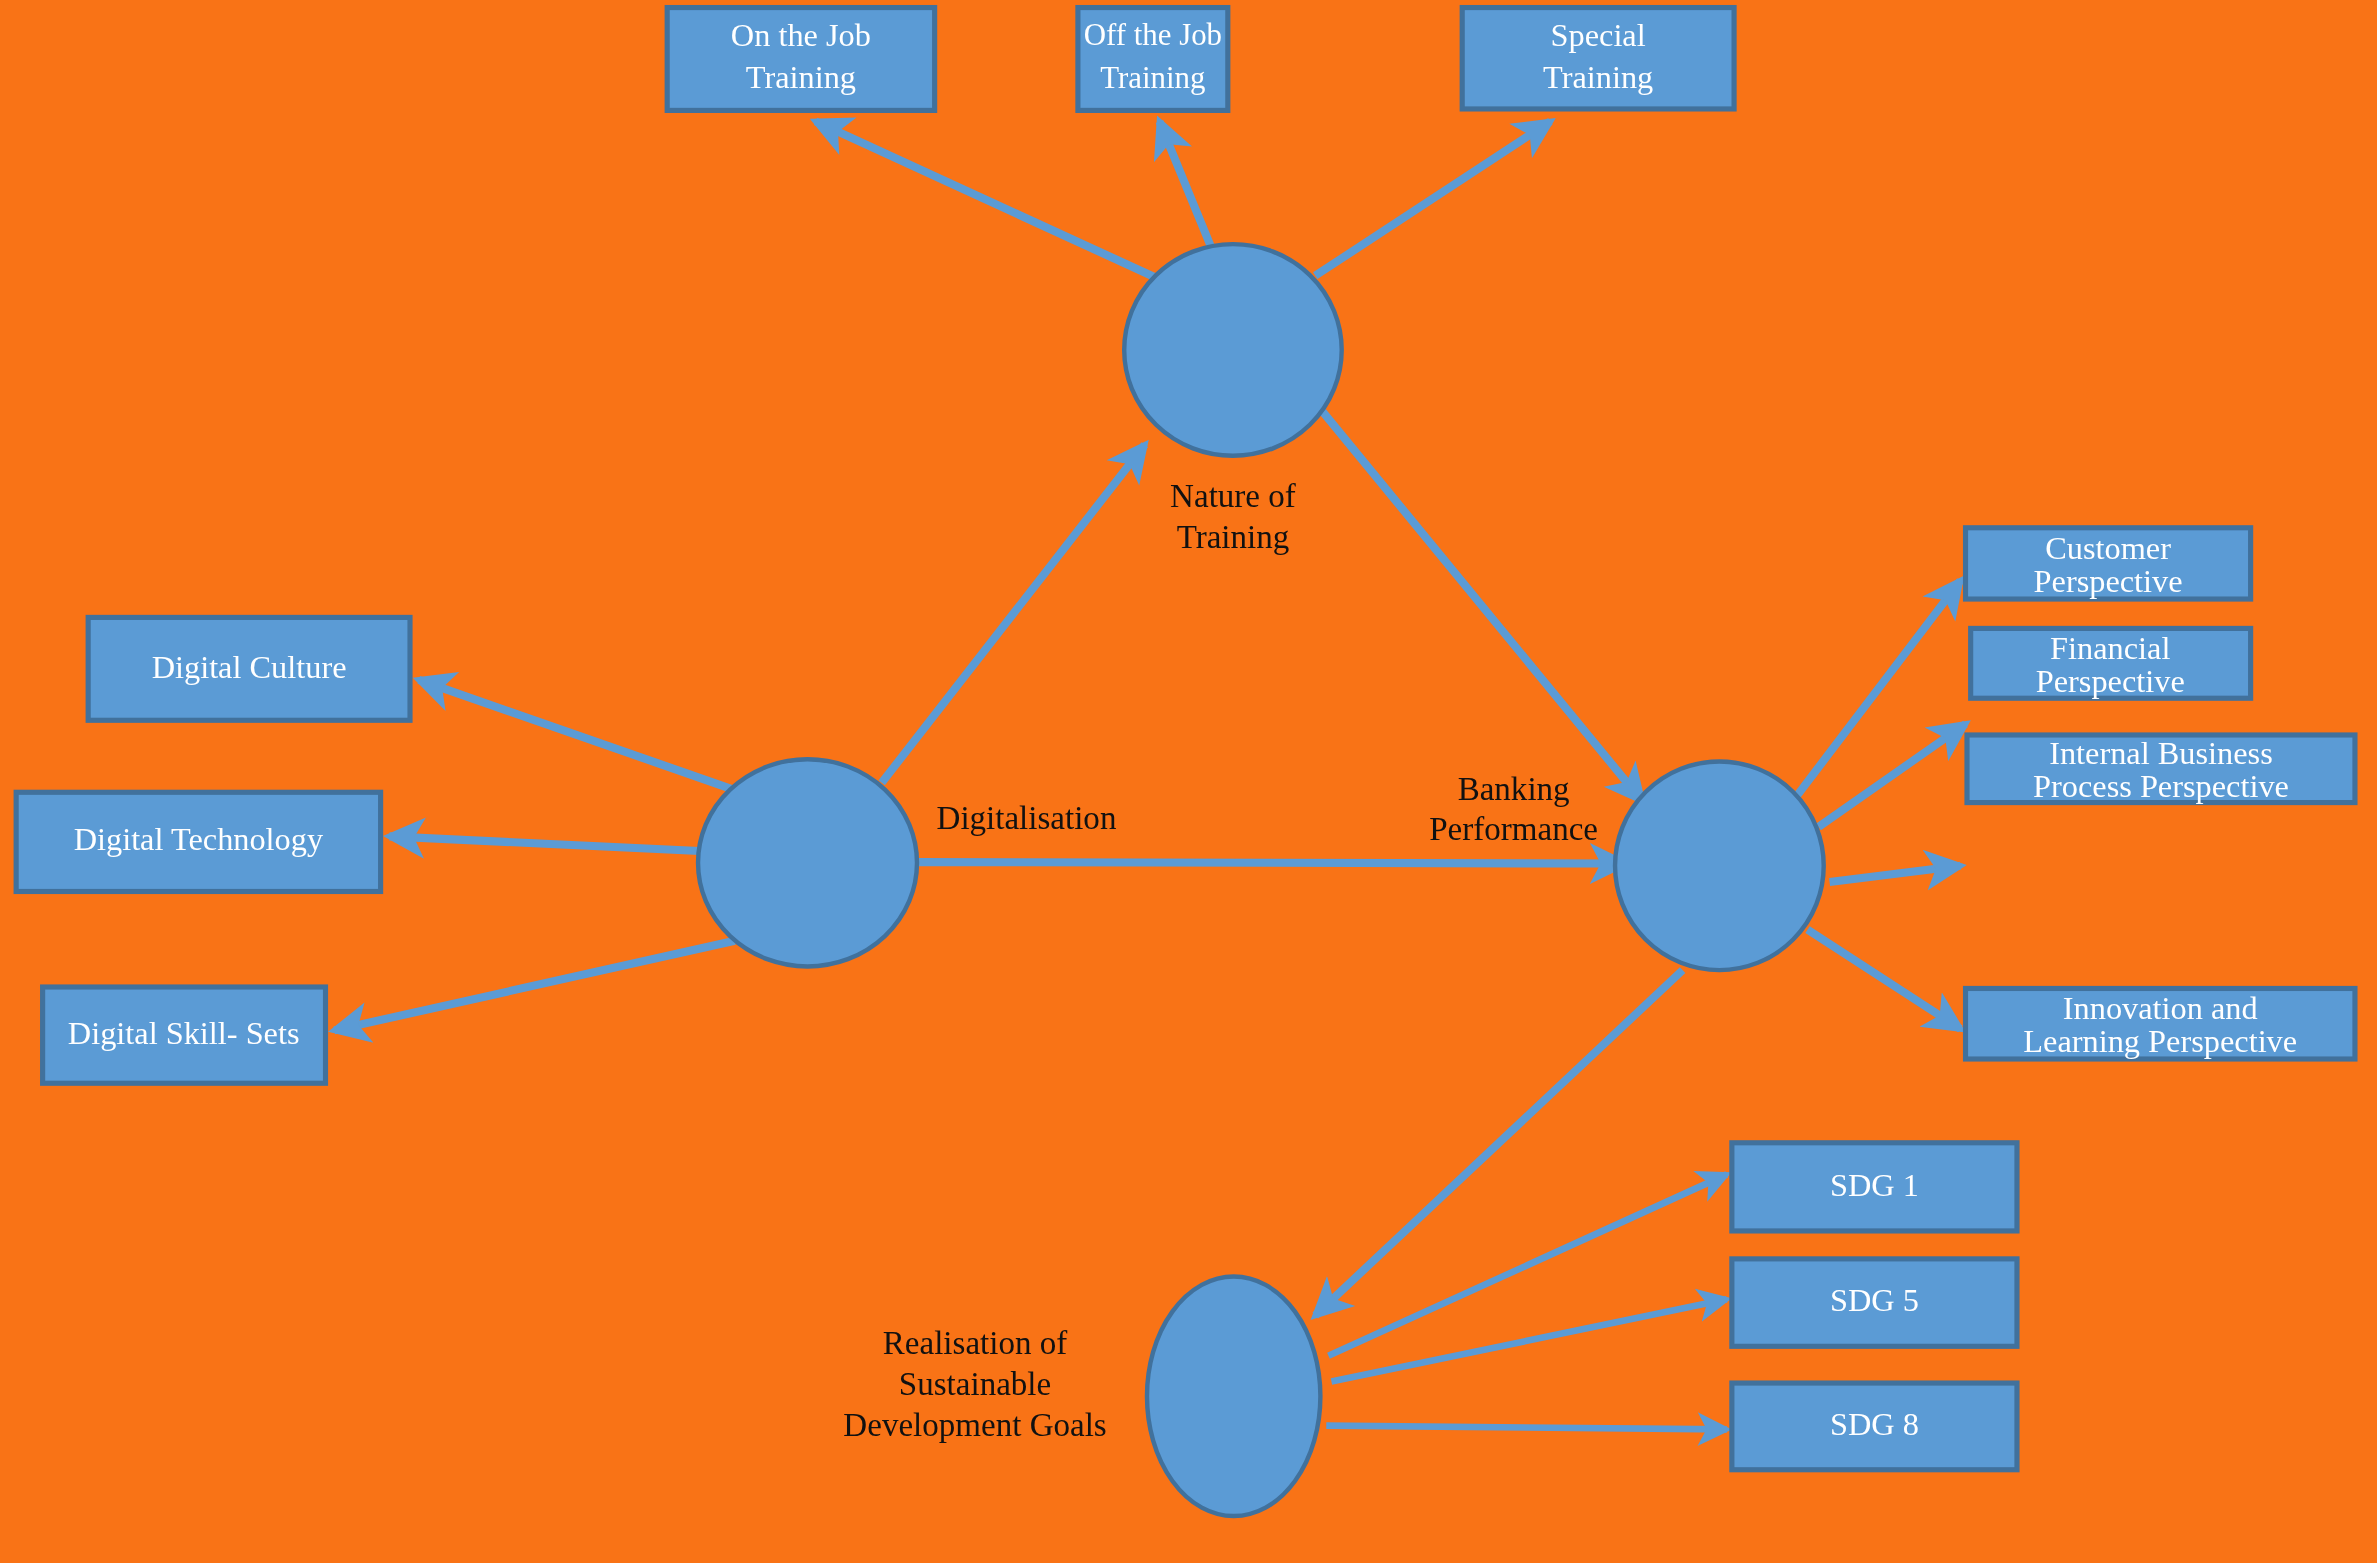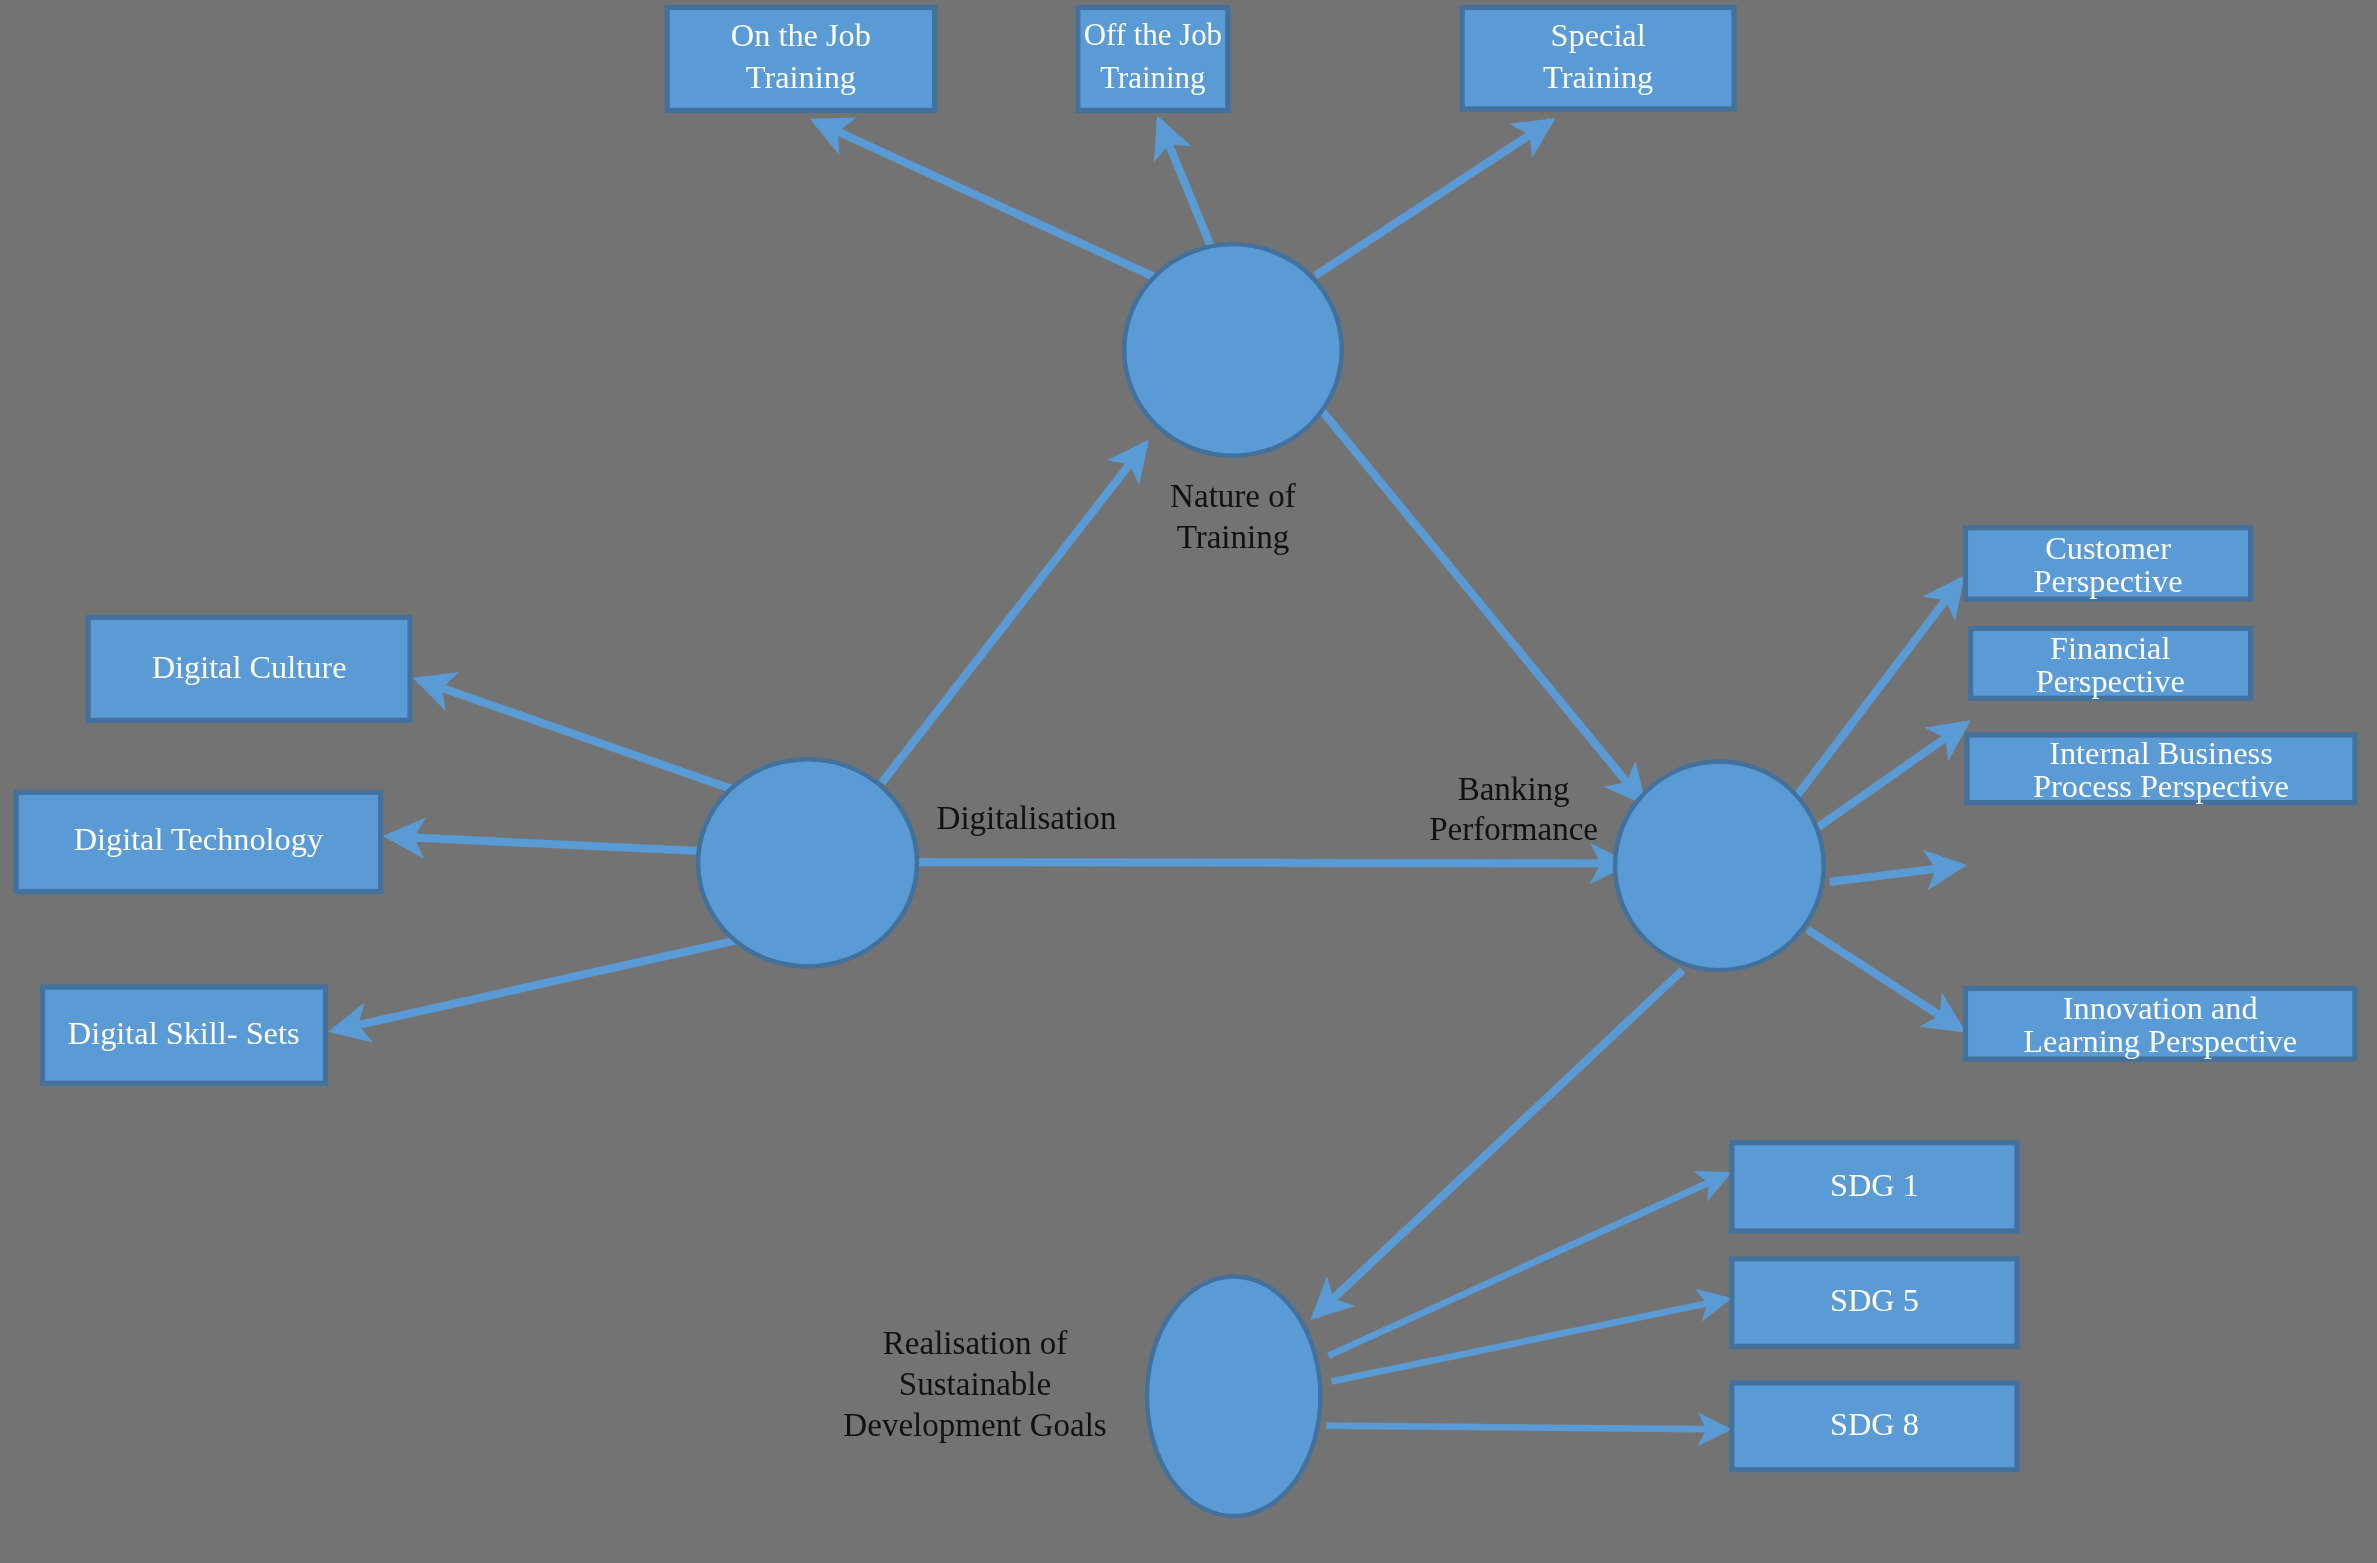--- a/index.html
+++ b/index.html
@@ -1,17 +1,17 @@
 <!DOCTYPE html>
 <html style="font-size:11.8px"><head>
 <meta charset="utf-8">
 <style>
   html,body{margin:0;padding:0;background:#ffffff;}
   body{width:2377px;height:1564px;font-family:"Liberation Serif",serif;}
-  #stage{position:relative;width:2377px;height:1564px;overflow:hidden;background:#737373;}
+  #stage{position:relative;width:2377px;height:1564px;overflow:hidden;background:#f97316;}
   svg#diagram{position:absolute;left:0;top:0;width:2377px;height:1564px;}
   .node-box{fill:#5B9BD5;stroke:#41719C;stroke-width:7;}
   .node-shape{fill:#5B9BD5;stroke:#41719C;stroke-width:6;}
   .edge{stroke:#5B9BD5;stroke-width:11;fill:none;}
   .edge-thin{stroke:#5B9BD5;stroke-width:9;fill:none;}
   .box-label{fill:#ffffff;font-family:"Liberation Serif",serif;font-size:44px;text-anchor:middle;dominant-baseline:middle;}
   .box-label.sm{font-size:42px;}
   .node-label{fill:#111111;font-family:"Liberation Serif",serif;font-size:45px;text-anchor:middle;dominant-baseline:middle;}
 </style>
 </head>

